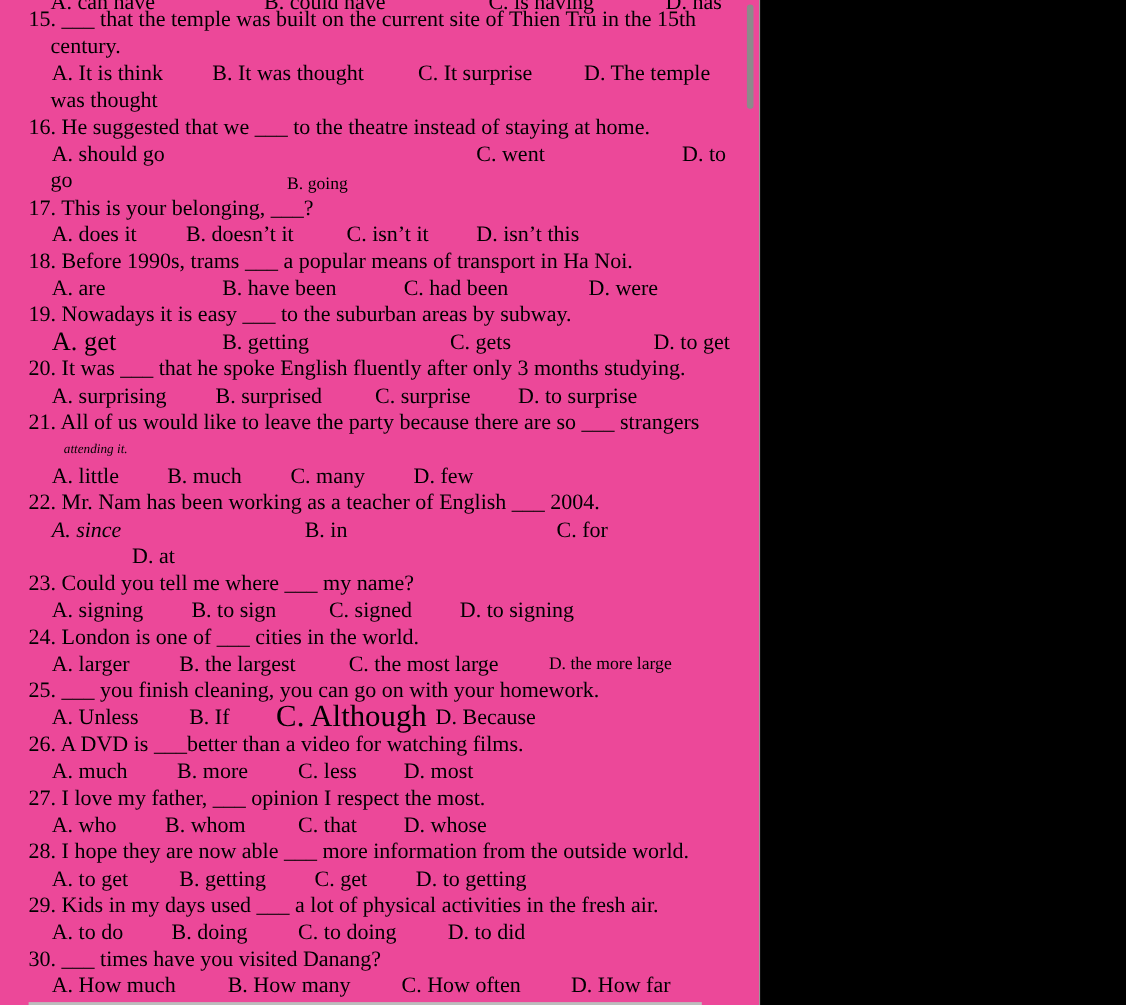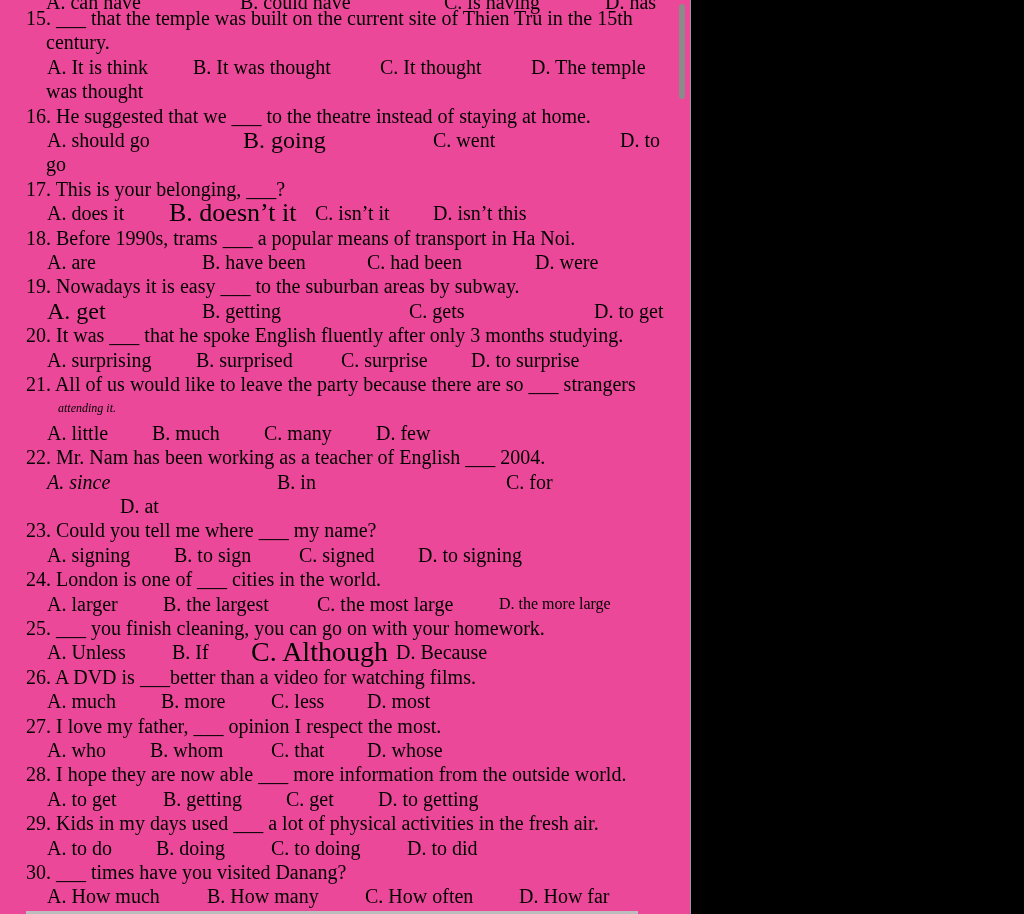--- a/index.html
+++ b/index.html
@@ -53,44 +53,44 @@
       </div>
       <div class="line" style="top: 6px;">
         <span class="seg" style="left: 26px; font-size: 20px; line-height: 24.4px; color: rgb(0, 0, 0);">15. ___ that the temple was built on the current site of Thien Tru in the 15th</span>
       </div>
       <div class="line" style="top: 30.4px;">
         <span class="seg" style="left: 46px; font-size: 20px; line-height: 24.4px; color: rgb(0, 0, 0);">century.</span>
       </div>
       <div class="line" style="top: 54.8px;">
         <span class="seg" style="left: 47px; font-size: 20px; line-height: 24.4px; color: rgb(0, 0, 0);">A. It is think</span>
         <span class="seg" style="left: 193px; font-size: 20px; line-height: 24.4px; color: rgb(0, 0, 0);">B. It was thought</span>
-        <span class="seg" style="left: 380px; font-size: 20px; line-height: 24.4px; color: rgb(0, 0, 0);">C. It thought</span>
+        <span class="seg" style="left: 380px; font-size: 20px; line-height: 24.4px; color: rgb(0, 0, 0);">C. It surprise</span>
         <span class="seg" style="left: 531px; font-size: 20px; line-height: 24.4px; color: rgb(0, 0, 0);">D. The temple</span>
       </div>
       <div class="line" style="top: 79.2px;">
         <span class="seg" style="left: 46px; font-size: 20px; line-height: 24.4px; color: rgb(0, 0, 0);">was thought</span>
       </div>
       <div class="line" style="top: 103.6px;">
         <span class="seg" style="left: 26px; font-size: 20px; line-height: 24.4px; color: rgb(0, 0, 0);">16. He suggested that we ___ to the theatre instead of staying at home.</span>
       </div>
       <div class="line" style="top: 128px;">
         <span class="seg" style="left: 47px; font-size: 20px; line-height: 24.4px; color: rgb(0, 0, 0);">A. should go</span>
-        <span class="seg" style="left: 243px; font-size: 24px; line-height: 24.4px; color: rgb(0, 0, 0);">B. going</span>
+        <span class="seg" style="left: 261px; font-size: 16px; line-height: 24.4px; color: rgb(0, 0, 0); margin-top: 28px;">B. going</span>
         <span class="seg" style="left: 433px; font-size: 20px; line-height: 24.4px; color: rgb(0, 0, 0);">C. went</span>
         <span class="seg" style="left: 620px; font-size: 20px; line-height: 24.4px; color: rgb(0, 0, 0);">D. to</span>
       </div>
       <div class="line" style="top: 152.4px;">
         <span class="seg" style="left: 46px; font-size: 20px; line-height: 24.4px; color: rgb(0, 0, 0);">go</span>
       </div>
       <div class="line" style="top: 176.8px;">
         <span class="seg" style="left: 26px; font-size: 20px; line-height: 24.4px; color: rgb(0, 0, 0);">17. This is your belonging, ___?</span>
       </div>
       <div class="line" style="top: 201.2px;">
         <span class="seg" style="left: 47px; font-size: 20px; line-height: 24.4px; color: rgb(0, 0, 0);">A. does it</span>
-        <span class="seg" style="left: 169px; font-size: 26px; line-height: 24.4px; color: rgb(0, 0, 0);">B. doesn’t it</span>
+        <span class="seg" style="left: 169px; font-size: 20px; line-height: 24.4px; color: rgb(0, 0, 0);">B. doesn’t it</span>
         <span class="seg" style="left: 315px; font-size: 20px; line-height: 24.4px; color: rgb(0, 0, 0);">C. isn’t it</span>
         <span class="seg" style="left: 433px; font-size: 20px; line-height: 24.4px; color: rgb(0, 0, 0);">D. isn’t this</span>
       </div>
       <div class="line" style="top: 225.6px;">
         <span class="seg" style="left: 26px; font-size: 20px; line-height: 24.4px; color: rgb(0, 0, 0);">18. Before 1990s, trams ___ a popular means of transport in Ha Noi.</span>
       </div>
       <div class="line" style="top: 250px;">
         <span class="seg" style="left: 47px; font-size: 20px; line-height: 24.4px; color: rgb(0, 0, 0);">A. are</span>
         <span class="seg" style="left: 202px; font-size: 20px; line-height: 24.4px; color: rgb(0, 0, 0);">B. have been</span>
         <span class="seg" style="left: 367px; font-size: 20px; line-height: 24.4px; color: rgb(0, 0, 0);">C. had been</span>

